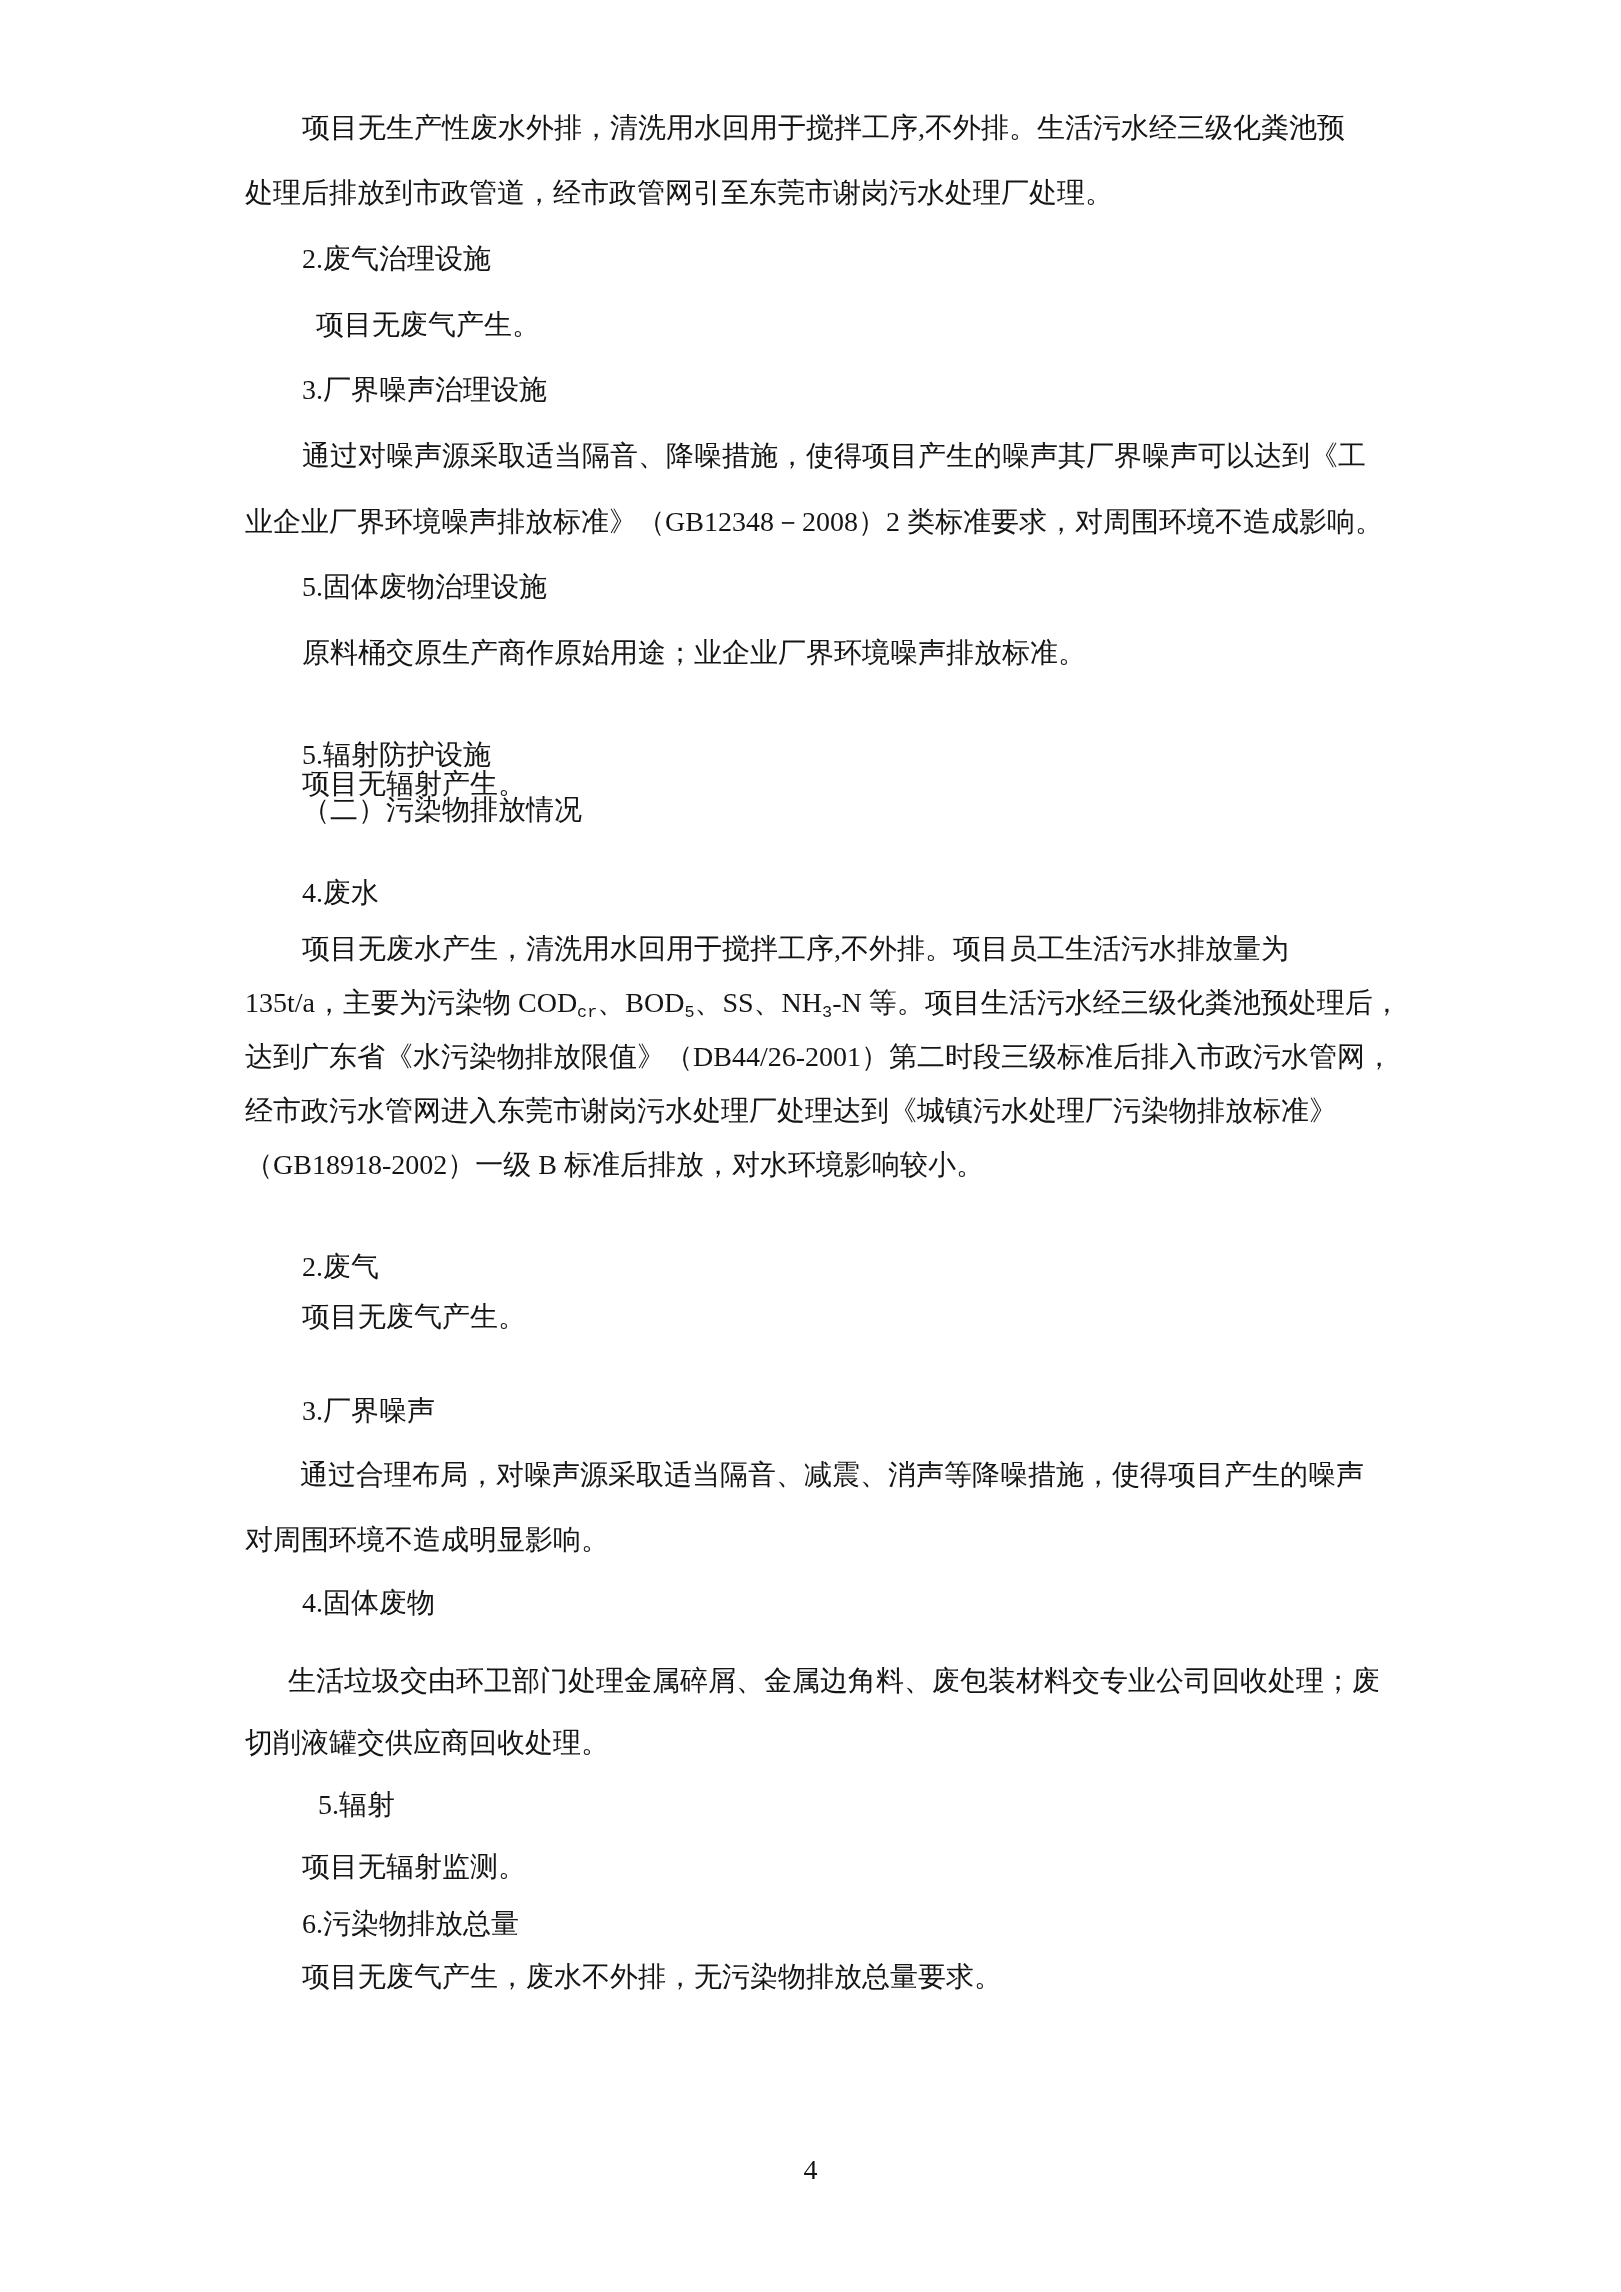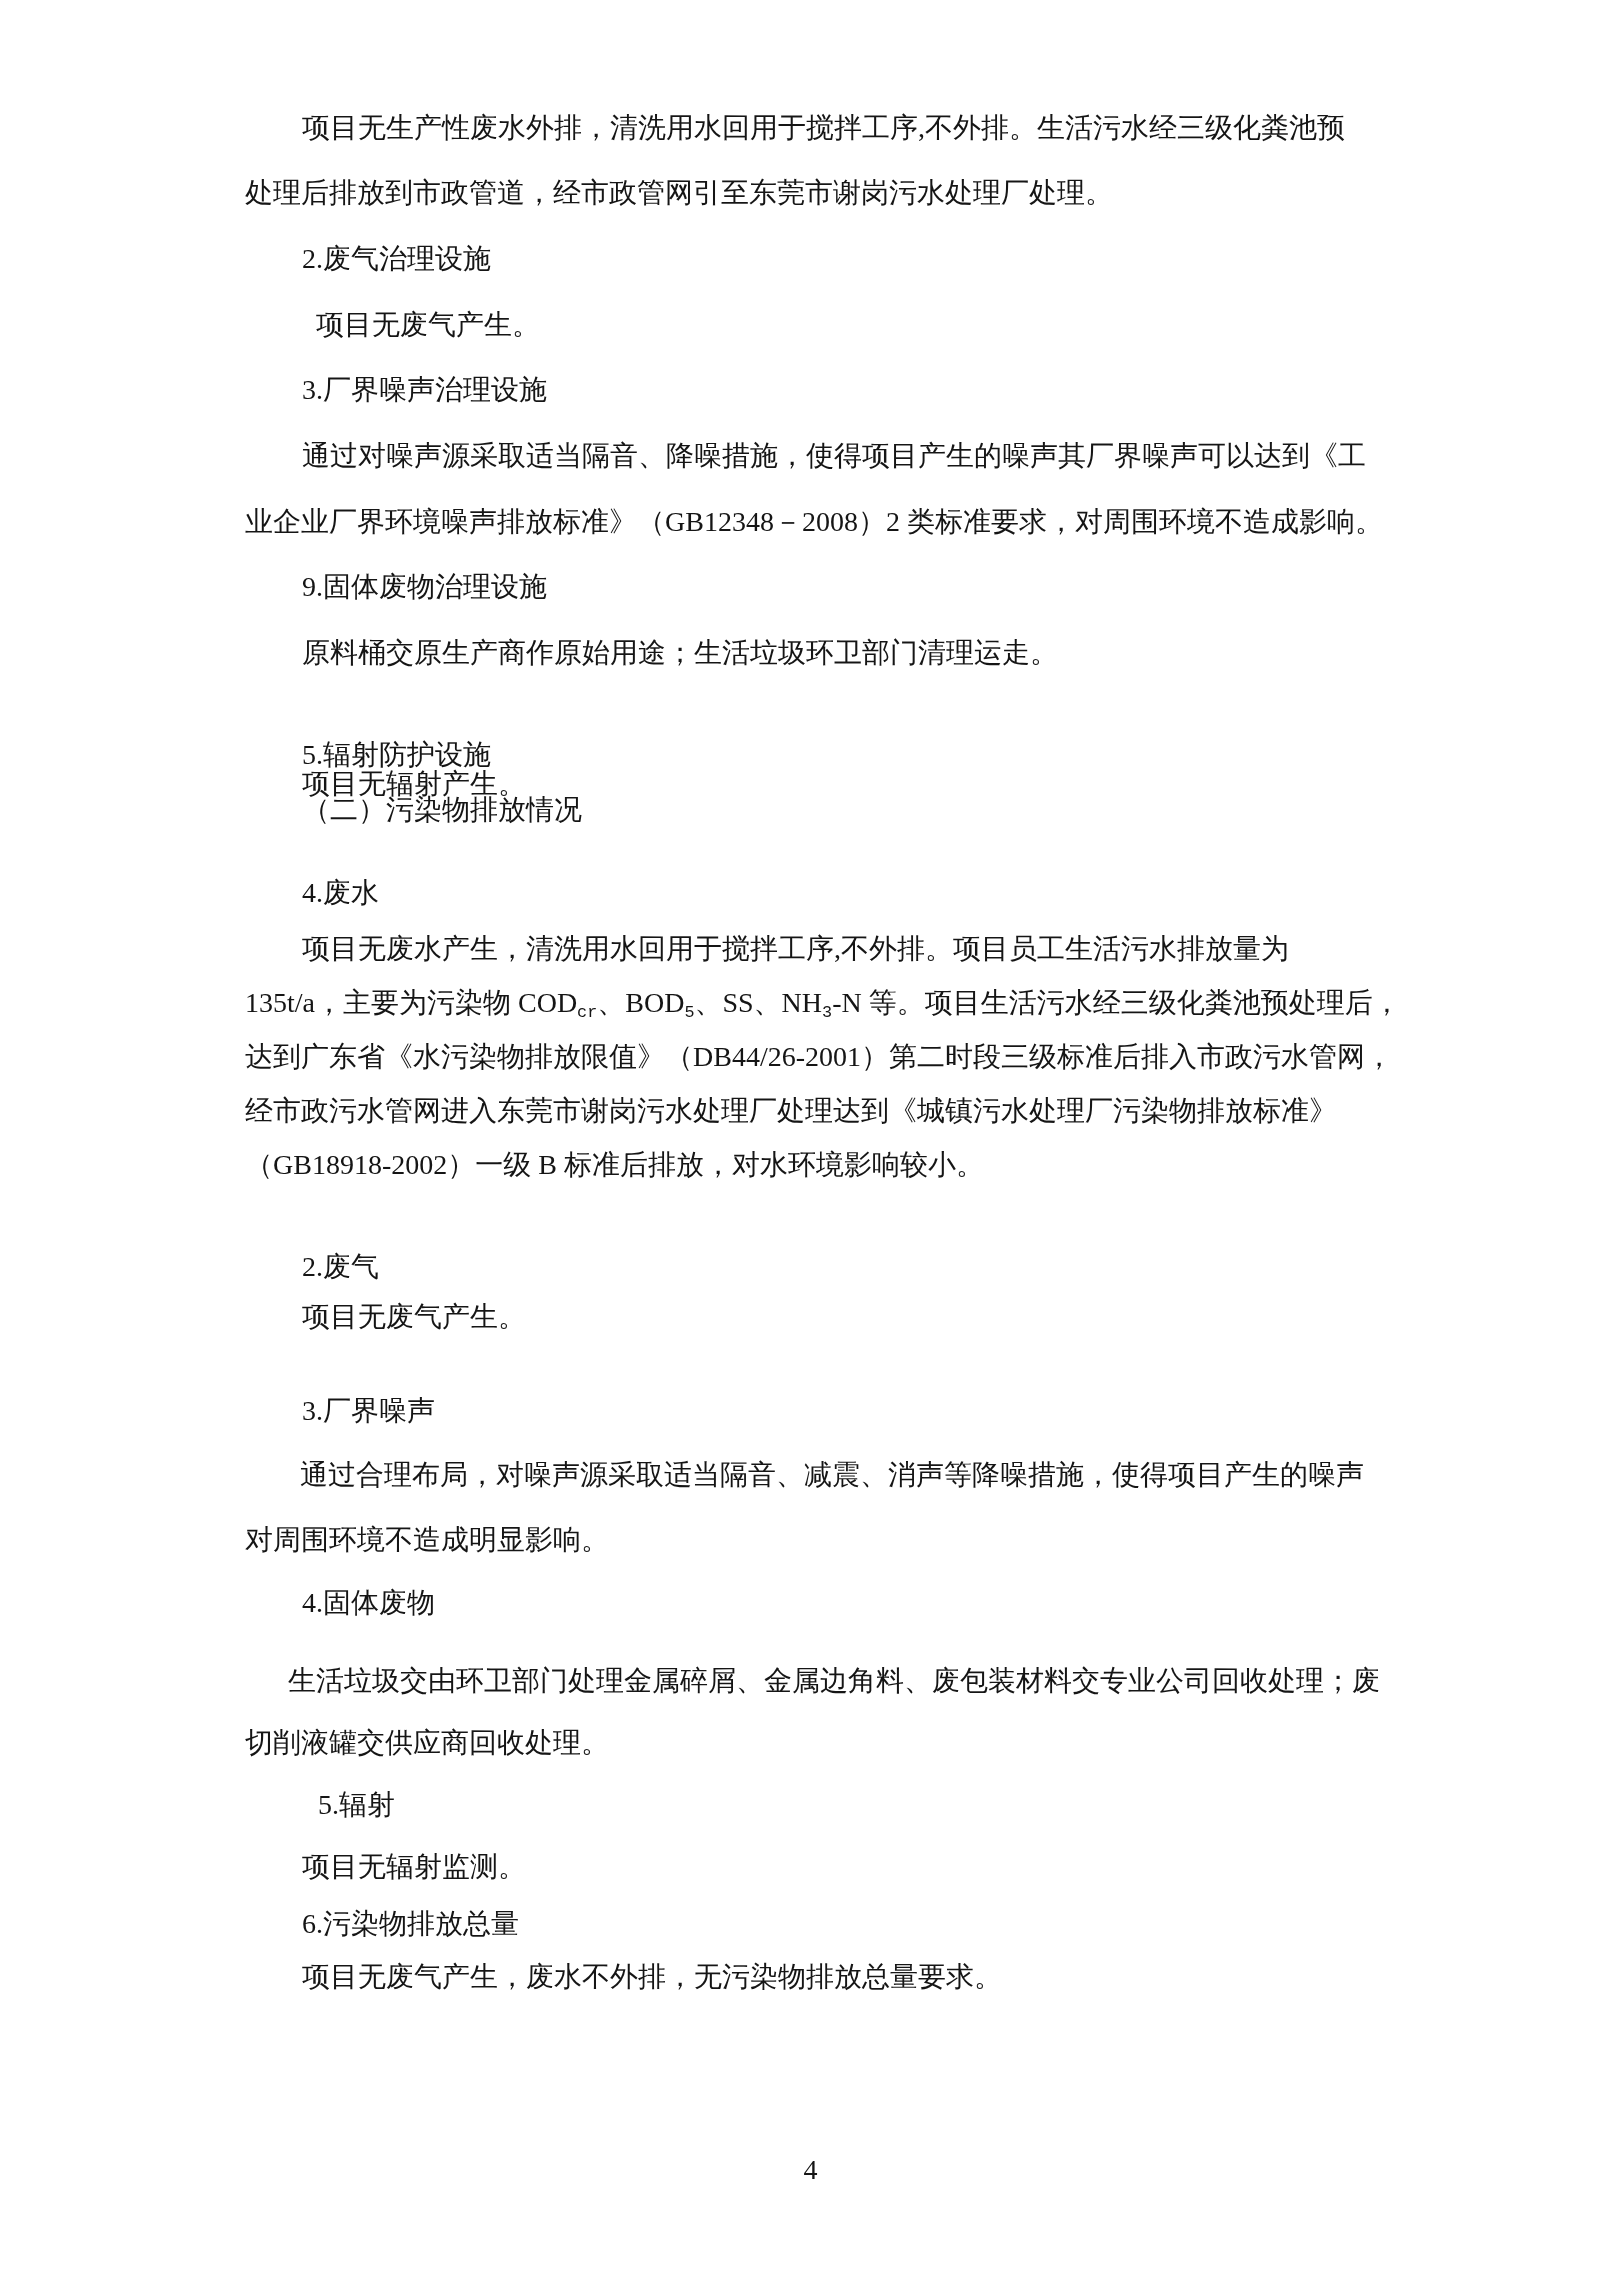--- a/index.html
+++ b/index.html
@@ -43,22 +43,22 @@
 
 <div class="page">
   <div class="page-number" style="top:2155px;">4</div>
 <div class="line" style="top: 113px; left: 302px;">项目无生产性废水外排，清洗用水回用于搅拌工序,不外排。生活污水经三级化粪池预</div>
     <div class="line" style="top: 178px; left: 245px;">处理后排放到市政管道，经市政管网引至东莞市谢岗污水处理厂处理。</div>
     <div class="line" style="top: 244px; left: 302px;">2.废气治理设施</div>
     <div class="line" style="top: 310px; left: 316px;">项目无废气产生。</div>
     <div class="line" style="top: 375px; left: 302px;">3.厂界噪声治理设施</div>
     <div class="line" style="top: 441px; left: 302px;">通过对噪声源采取适当隔音、降噪措施，使得项目产生的噪声其厂界噪声可以达到《工</div>
     <div class="line" style="top: 507px; left: 245px;">业企业厂界环境噪声排放标准》（GB12348－2008）2 类标准要求，对周围环境不造成影响。</div>
-    <div class="line" style="top: 572px; left: 302px;">9.固体废物治理设施</div>
-    <div class="line" style="top: 638px; left: 302px;">原料桶交原生产商作原始用途；生活垃圾环卫部门清理运走。</div>
+    <div class="line" style="top: 572px; left: 302px;">5.固体废物治理设施</div>
+    <div class="line" style="top: 638px; left: 302px;">原料桶交原生产商作原始用途；业企业厂界环境噪声排放标准。</div>
     <div class="line" style="top: 704px; left: 302px; margin-top: 36px;">5.辐射防护设施</div>
     <div class="line" style="top: 769px; left: 302px;">项目无辐射产生。</div>
     <div class="line" style="top: 795px; left: 302px;">（二）污染物排放情况</div>
     <div class="line" style="top: 878px; left: 302px;">4.废水</div>
     <div class="line" style="top: 934px; left: 302px;">项目无废水产生，清洗用水回用于搅拌工序,不外排。项目员工生活污水排放量为</div>
     <div class="line" style="top: 988px; left: 245px;">135t/a，主要为污染物 COD<sub>cr</sub>、BOD<sub>5</sub>、SS、NH<sub>3</sub>-N 等。项目生活污水经三级化粪池预处理后，</div>
     <div class="line" style="top: 1042px; left: 245px;">达到广东省《水污染物排放限值》（DB44/26-2001）第二时段三级标准后排入市政污水管网，</div>
     <div class="line" style="top: 1096px; left: 245px;">经市政污水管网进入东莞市谢岗污水处理厂处理达到《城镇污水处理厂污染物排放标准》</div>
     <div class="line" style="top: 1150px; left: 245px; font-family: Liberation Serif, serif;">（GB18918-2002）一级 B 标准后排放，对水环境影响较小。</div>
     <div class="line" style="top: 1252px; left: 302px;">2.废气</div>

